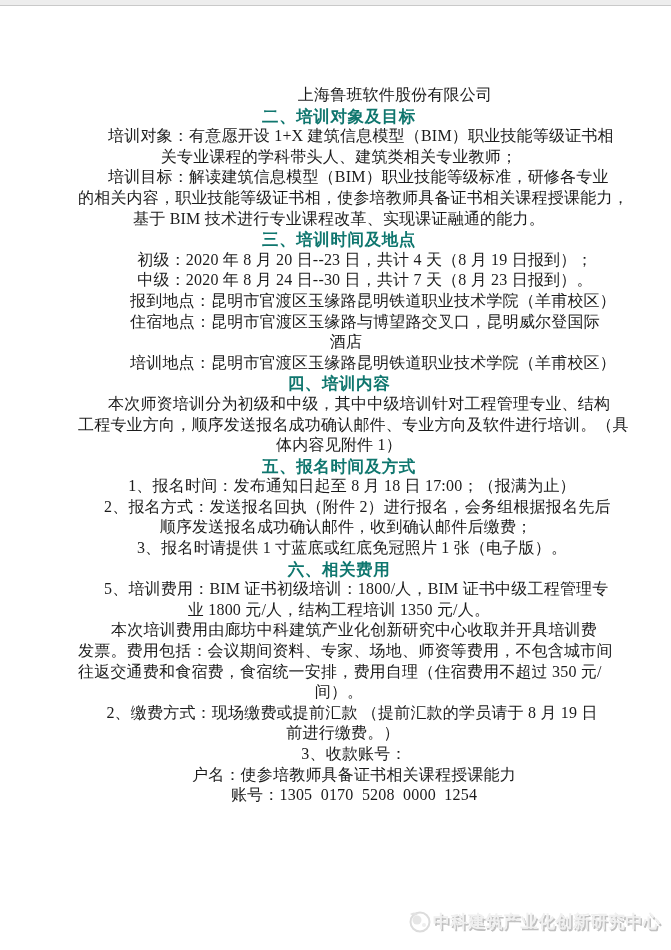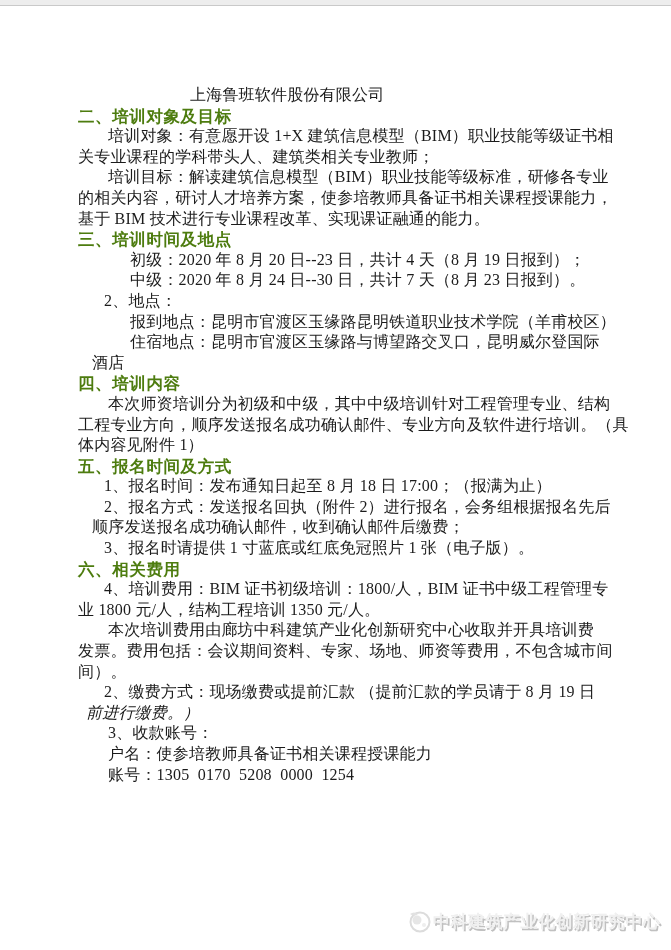--- a/index.html
+++ b/index.html
@@ -12,33 +12,34 @@
     position:absolute;top:0;left:0;width:671px;height:5px;
     background:#ededed;border-bottom:1px solid #c9c9c9;
   }
   .doc{
     position:absolute;left:78px;top:85px;width:522px;
     color:#1b1b1b;font-size:16px;
   }
   .line{
     height:20.6px;line-height:20.6px;white-space:pre;
     letter-spacing:0.2px;
+    text-align:center;
   }
   .heading{
-    font-weight:bold;color:#4d7c0f;
+    font-weight:bold;color:#0f766e;
     font-family:"Liberation Sans","DejaVu Sans",sans-serif;
     font-size:16.5px;letter-spacing:0.6px;
   }
   .ind-title{padding-left:112px;}
   .ind-none{padding-left:0;}
   .ind-para{padding-left:30px;}
   .ind-item{padding-left:26px;}
   .ind-sub{padding-left:52px;}
   .ind-half{padding-left:14px;}
-  .ind-small{padding-left:8px;font-style:italic;}
+  .ind-small{padding-left:8px;}
   .ind-acct{padding-left:30px;}
   .watermark{
     position:absolute;top:906px;left:406px;height:30px;
     display:flex;align-items:center;gap:1px;
   }
   .wm-logo{width:26px;height:26px;flex:0 0 auto;}
   .wm-text{
     font-family:"Liberation Sans","DejaVu Sans",sans-serif;
     font-size:17px;font-weight:bold;letter-spacing:0.5px;
     color:#f0f0f0;
@@ -50,43 +51,44 @@
 <body>
 
 <div class="top-bar"></div>
 
 <div class="doc" id="doc">
     <div class="line ind-title">上海鲁班软件股份有限公司</div>
     <div class="line heading ind-none">二、培训对象及目标</div>
     <div class="line ind-para">培训对象：有意愿开设 1+X 建筑信息模型（BIM）职业技能等级证书相</div>
     <div class="line ind-none">关专业课程的学科带头人、建筑类相关专业教师；</div>
     <div class="line ind-para">培训目标：解读建筑信息模型（BIM）职业技能等级标准，研修各专业</div>
-    <div class="line ind-none">的相关内容，研讨人才培养方案，使参培教师具备证书相关课程授课能力，</div>
+    <div class="line ind-none">的相关内容，职业技能等级证书相，使参培教师具备证书相关课程授课能力，</div>
     <div class="line ind-none">基于 BIM 技术进行专业课程改革、实现课证融通的能力。</div>
     <div class="line heading ind-none">三、培训时间及地点</div>
     <div class="line ind-sub">初级：2020 年 8 月 20 日--23 日，共计 4 天（8 月 19 日报到）；</div>
     <div class="line ind-sub">中级：2020 年 8 月 24 日--30 日，共计 7 天（8 月 23 日报到）。</div>
-    <div class="line ind-item">2、地点：</div>
     <div class="line ind-sub">报到地点：昆明市官渡区玉缘路昆明铁道职业技术学院（羊甫校区）</div>
     <div class="line ind-sub">住宿地点：昆明市官渡区玉缘路与博望路交叉口，昆明威尔登国际</div>
     <div class="line ind-half">酒店</div>
+    <div class="line ind-sub">培训地点：昆明市官渡区玉缘路昆明铁道职业技术学院（羊甫校区）</div>
     <div class="line heading ind-none">四、培训内容</div>
     <div class="line ind-para">本次师资培训分为初级和中级，其中中级培训针对工程管理专业、结构</div>
     <div class="line ind-none">工程专业方向，顺序发送报名成功确认邮件、专业方向及软件进行培训。（具</div>
     <div class="line ind-none">体内容见附件 1）</div>
     <div class="line heading ind-none">五、报名时间及方式</div>
     <div class="line ind-item">1、报名时间：发布通知日起至 8 月 18 日 17:00；（报满为止）</div>
     <div class="line ind-item">2、报名方式：发送报名回执（附件 2）进行报名，会务组根据报名先后</div>
     <div class="line ind-half">顺序发送报名成功确认邮件，收到确认邮件后缴费；</div>
     <div class="line ind-item">3、报名时请提供 1 寸蓝底或红底免冠照片 1 张（电子版）。</div>
     <div class="line heading ind-none">六、相关费用</div>
-    <div class="line ind-item">4、培训费用：BIM 证书初级培训：1800/人，BIM 证书中级工程管理专</div>
+    <div class="line ind-item">5、培训费用：BIM 证书初级培训：1800/人，BIM 证书中级工程管理专</div>
     <div class="line ind-none">业 1800 元/人，结构工程培训 1350 元/人。</div>
     <div class="line ind-para">本次培训费用由廊坊中科建筑产业化创新研究中心收取并开具培训费</div>
     <div class="line ind-none">发票。费用包括：会议期间资料、专家、场地、师资等费用，不包含城市间</div>
+    <div class="line ind-none">往返交通费和食宿费，食宿统一安排，费用自理（住宿费用不超过 350 元/</div>
     <div class="line ind-none">间）。</div>
     <div class="line ind-item">2、缴费方式：现场缴费或提前汇款 （提前汇款的学员请于 8 月 19 日</div>
     <div class="line ind-small">前进行缴费。）</div>
     <div class="line ind-acct">3、收款账号：</div>
     <div class="line ind-acct">户名：使参培教师具备证书相关课程授课能力</div>
     <div class="line ind-acct">账号：1305  0170  5208  0000  1254</div>
   </div>
 
 <div class="watermark">
   <svg class="wm-logo" viewBox="0 0 26 26">

